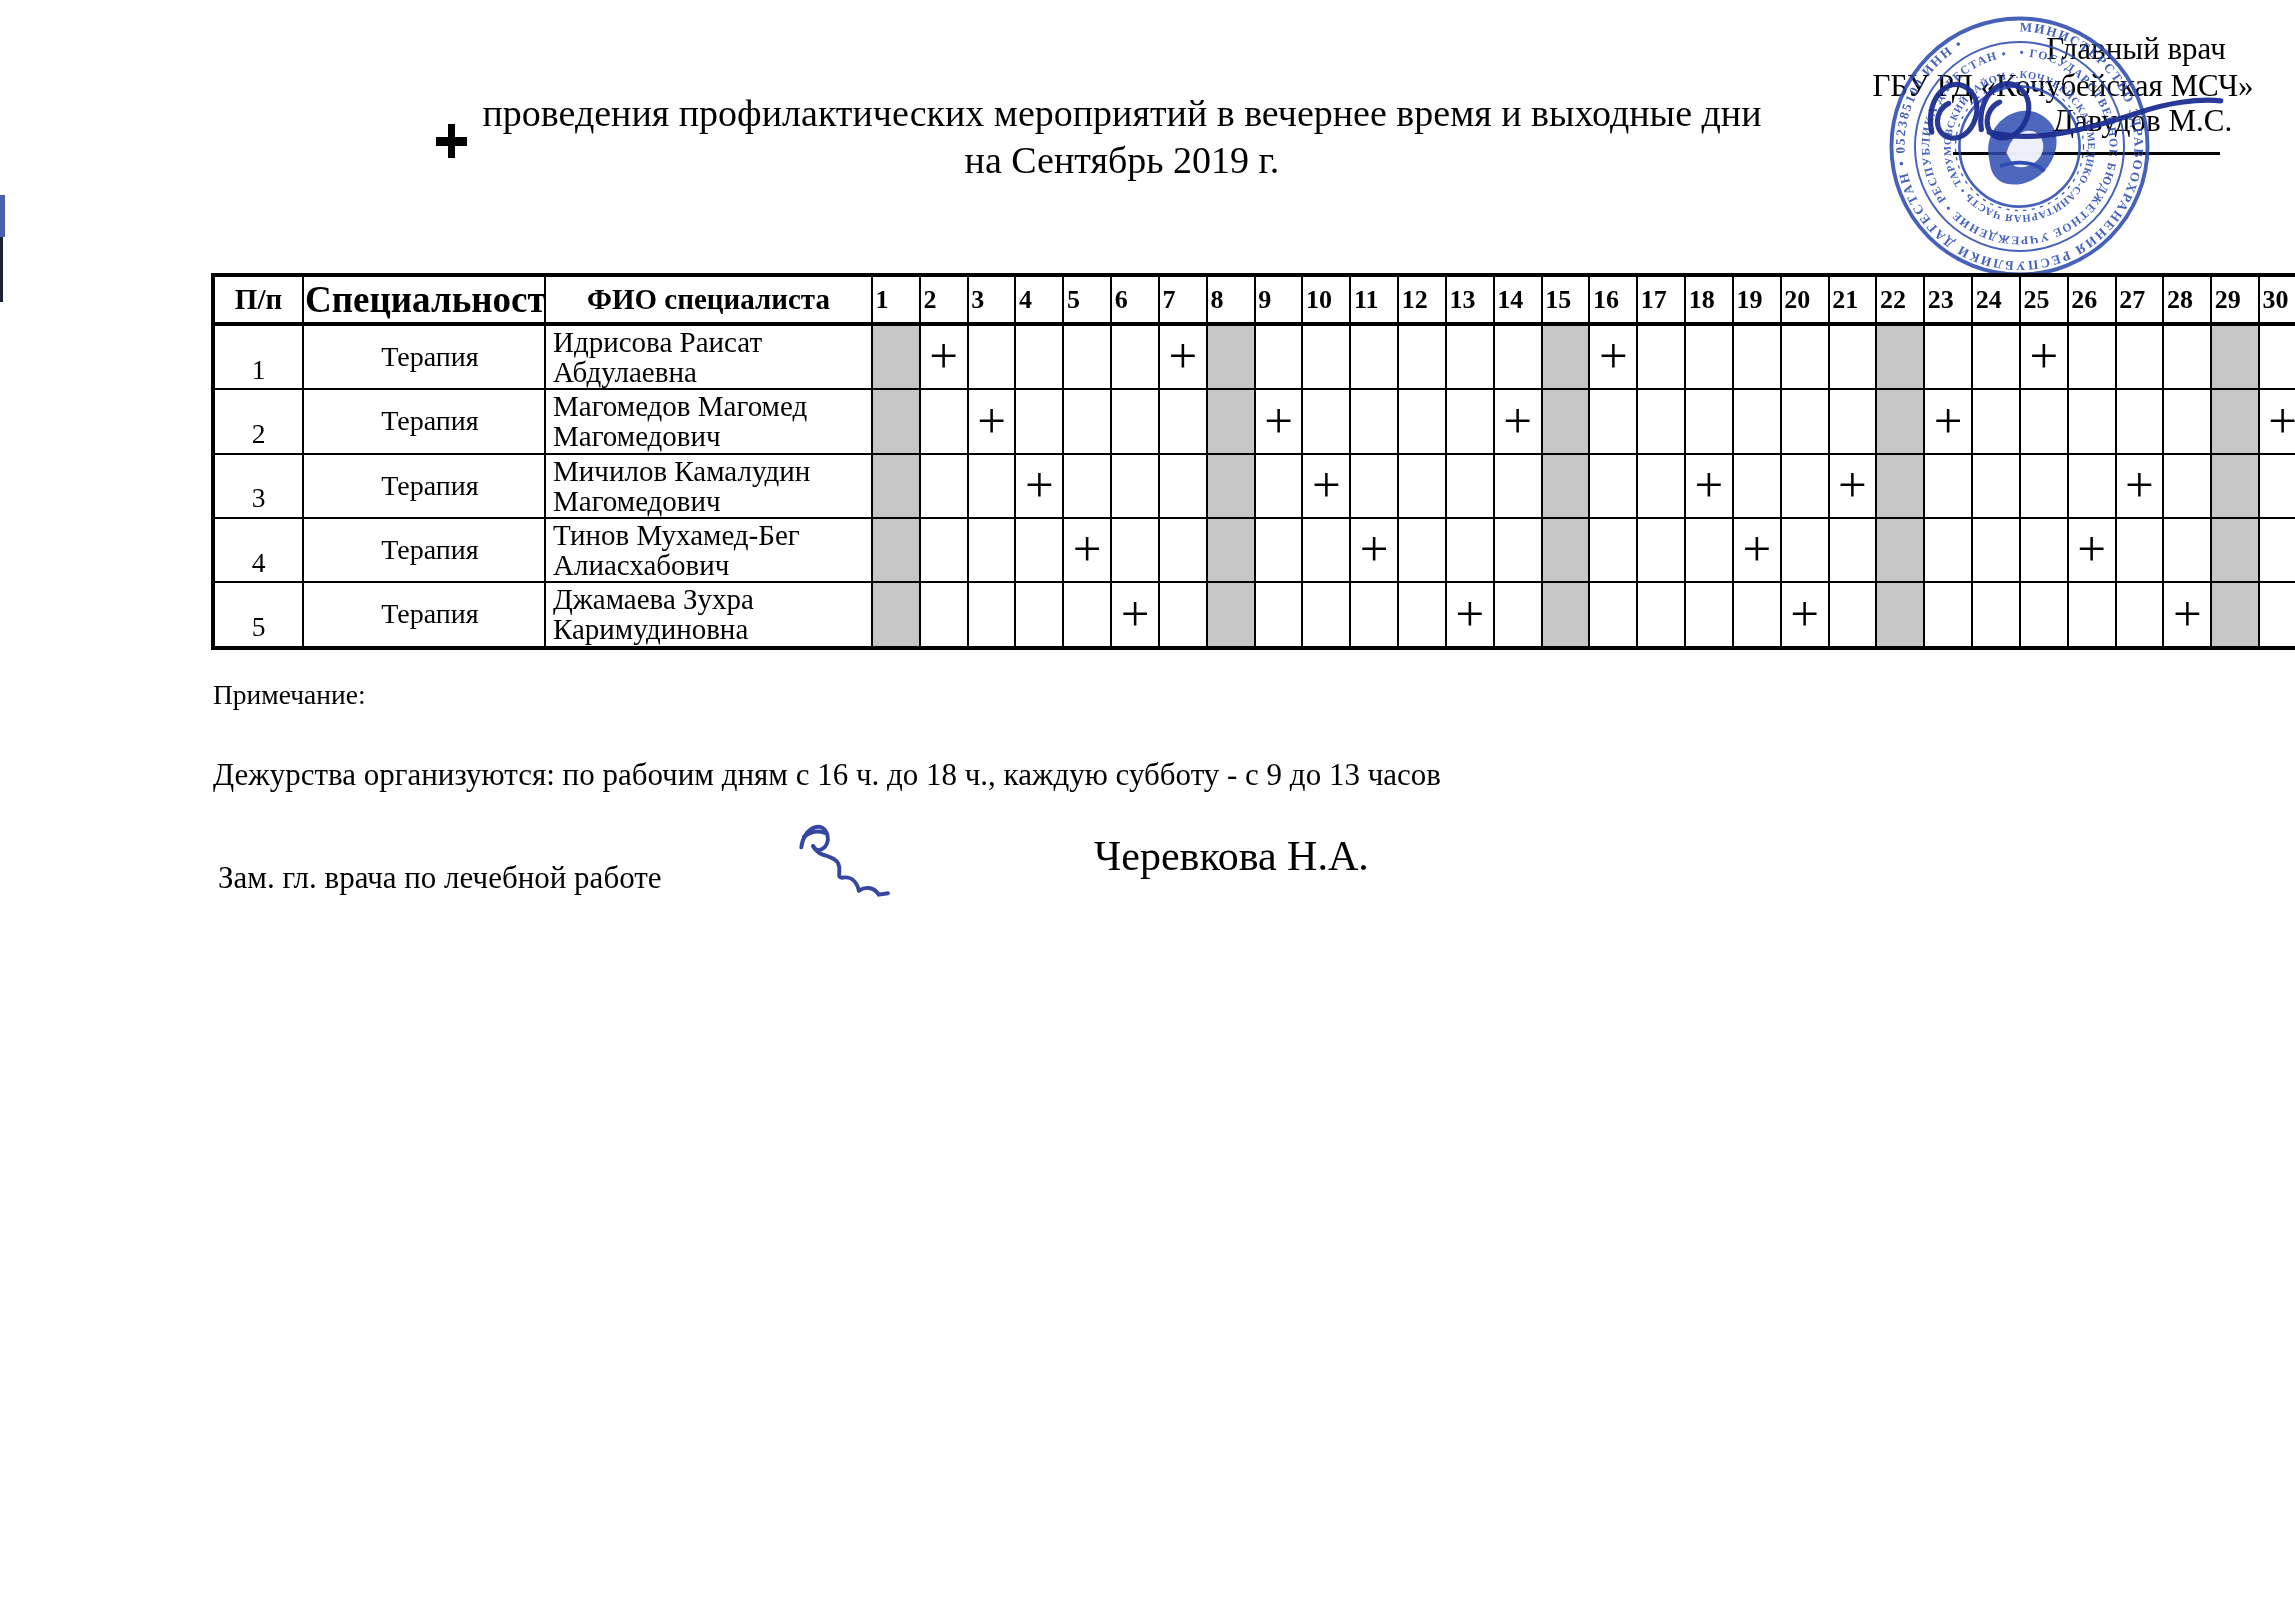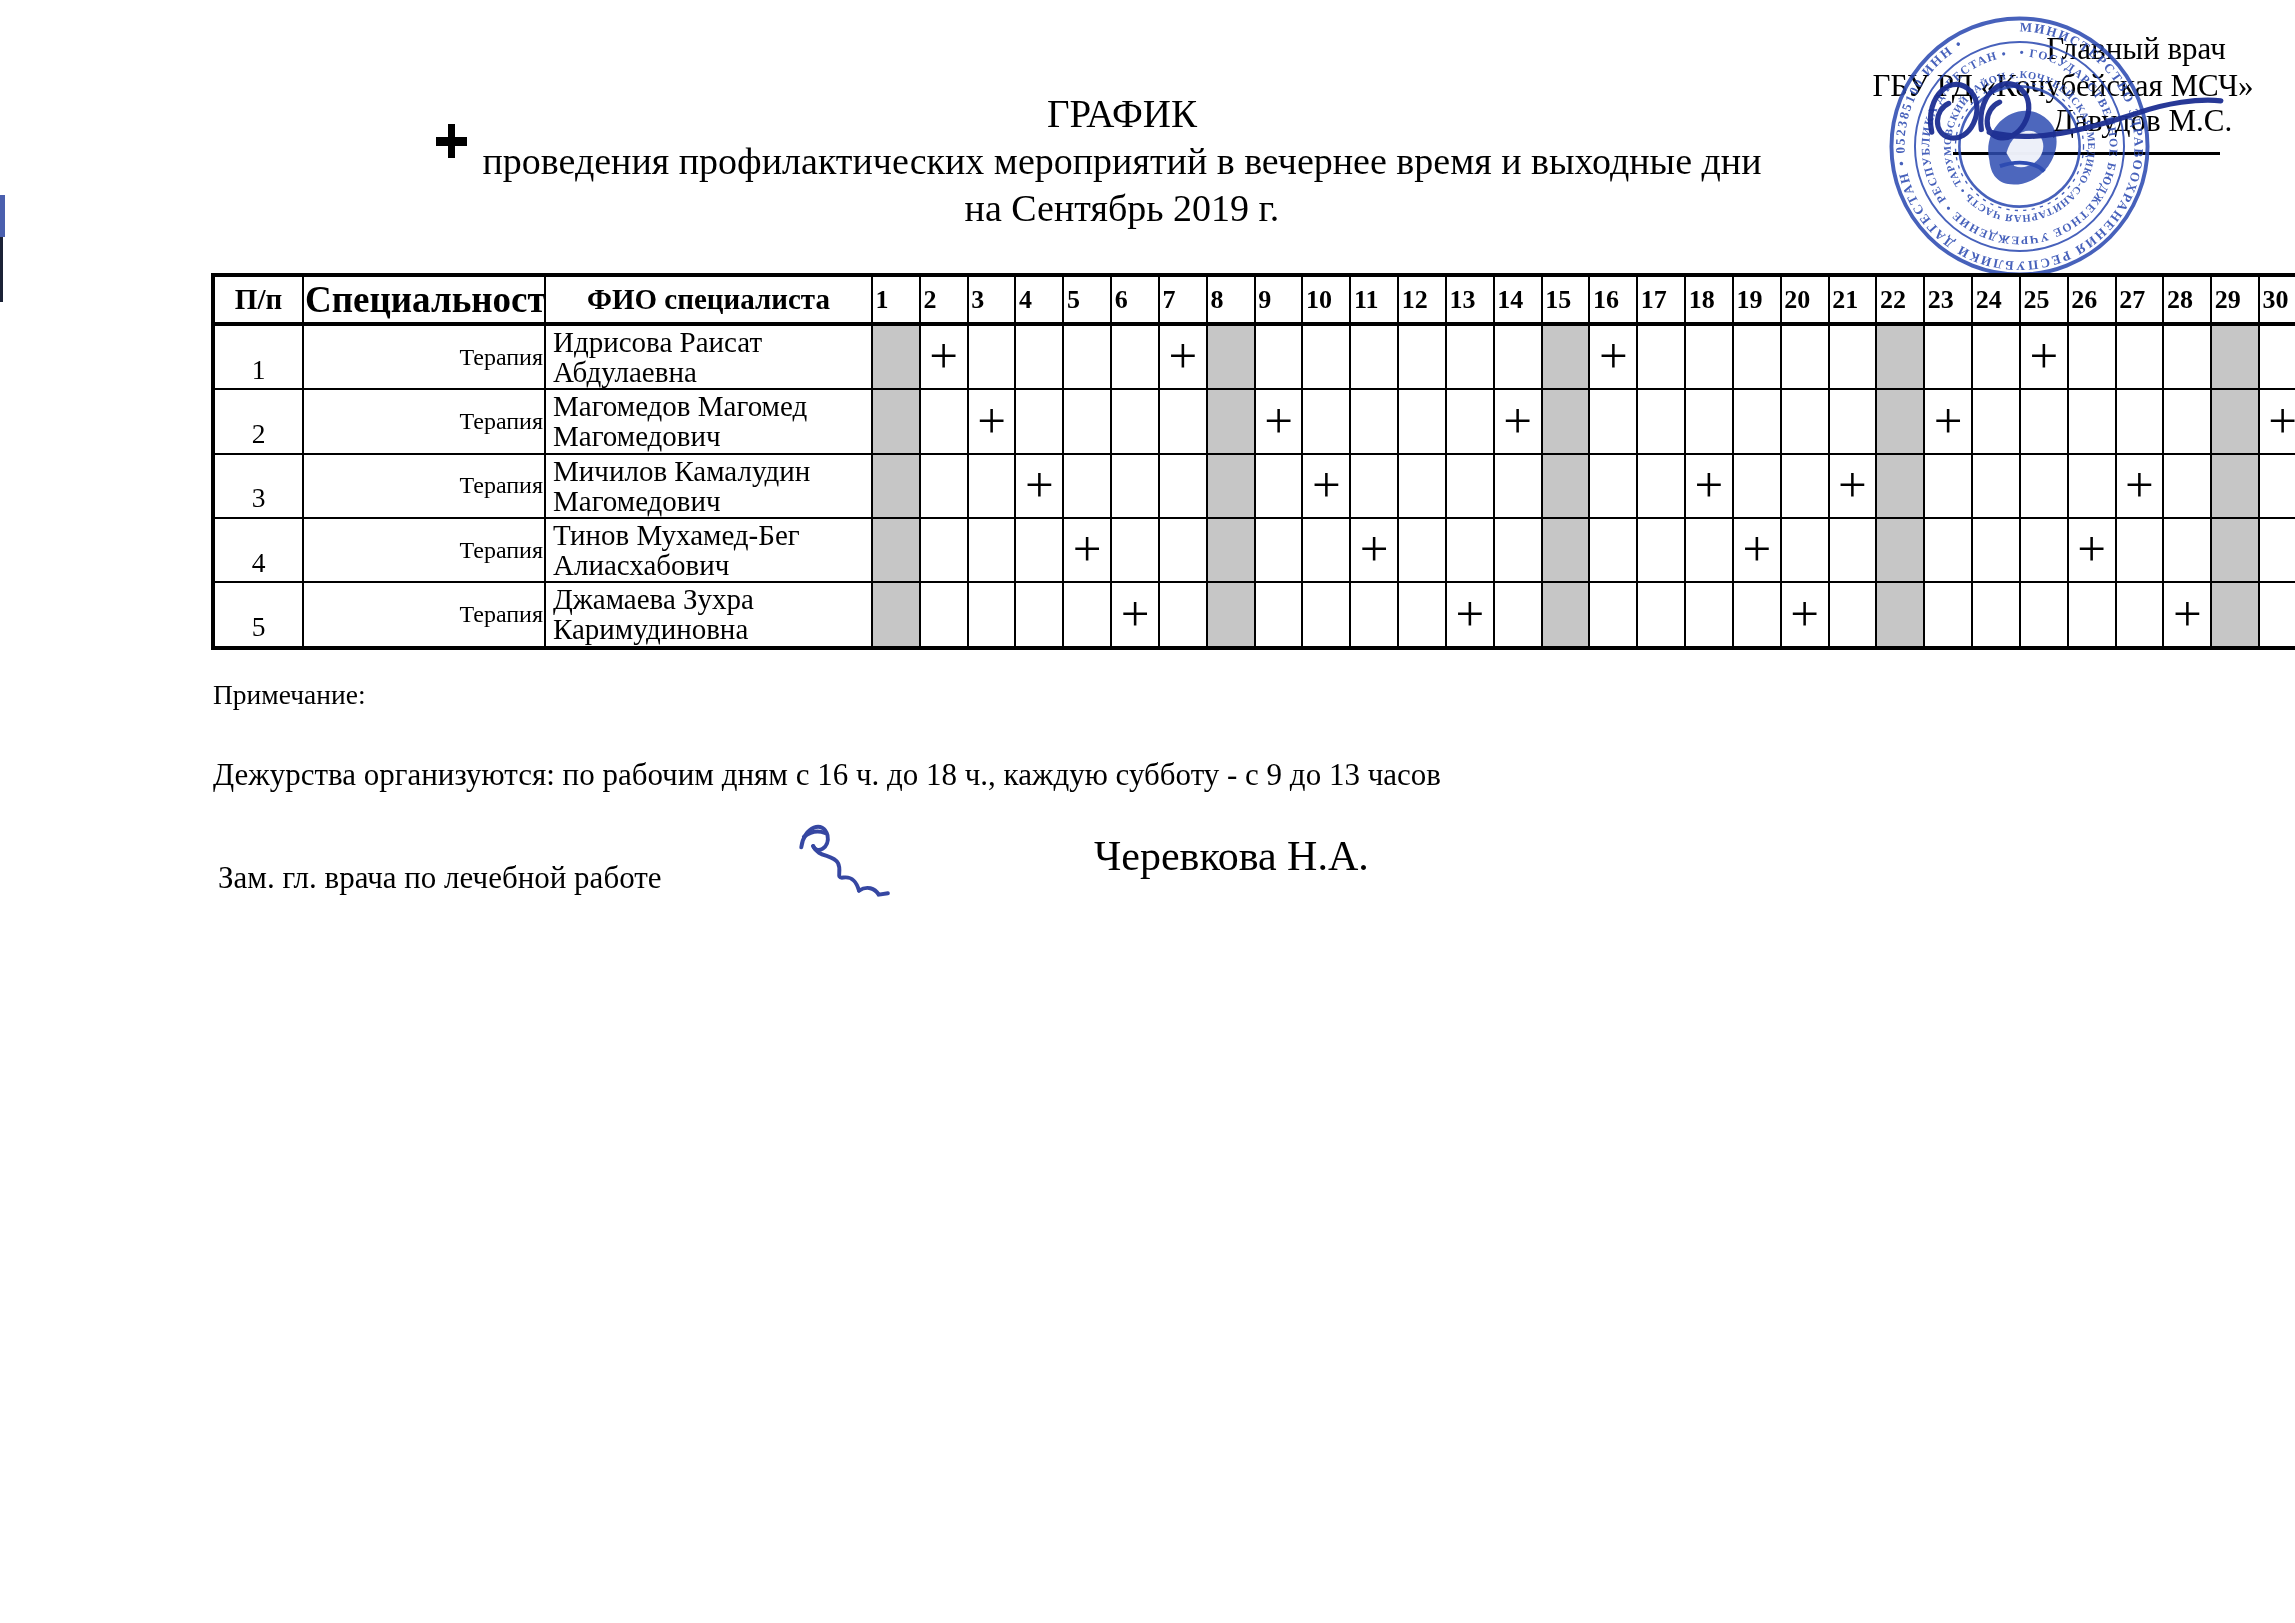--- a/index.html
+++ b/index.html
@@ -26,21 +26,21 @@
   table{border-collapse:collapse;table-layout:fixed;width:2098px;border:4.6px solid #000;}
   th,td{border:2.6px solid #000;overflow:hidden;}
   thead tr{height:37px;}
   tbody tr{height:61px;}
   thead th{border-bottom:4.6px solid #000;font-weight:bold;background:#fff;}
   .h-num{font-size:29px;}
   .h-spec{font-size:37px;}
   .h-fio{font-size:29px;}
   .day-h{font-size:26px;text-align:left;padding-left:2.6px;}
   .c-num{font-size:27.5px;text-align:center;vertical-align:bottom;padding-bottom:2.6px;}
-  .c-spec{font-size:24px;text-align:right;vertical-align:middle;padding-left:13px;}
+  .c-spec{font-size:28px;text-align:center;vertical-align:middle;padding-left:13px;}
   .c-name{font-size:29px;text-align:left;vertical-align:top;padding-left:7px;line-height:1.04;}
   .day-c{font-size:51px;font-weight:400;text-align:center;vertical-align:middle;line-height:0.85;}
   .weekend{background:#c6c6c6;}
 
   
   .note-label{position:absolute;left:213px;top:679px;font-size:27.5px;}
   .note-text{position:absolute;left:213px;top:733px;font-size:31px;margin-top:24px;}
   .foot-pos{position:absolute;left:218px;top:832px;font-size:31px;margin-top:28px;}
   .foot-name{position:absolute;left:1094px;top:832px;font-size:42px;}
 
@@ -56,21 +56,20 @@
 </style>
 </head>
 <body>
 
 <div class="page">
 
   <div class="edge-a"></div>
   <div class="edge-b"></div>
 
   <div class="titles">
-    <div class="t1">ГРАФИК</div>
     <div class="t2">проведения профилактических мероприятий в вечернее время и выходные дни</div>
     <div class="t3">на Сентябрь 2019 г.</div>
   </div>
   <div class="stray-plus">
     <div class="h"></div>
       <div class="v"></div>
   </div>
 
   <div class="appr1">Главный врач</div>
   <div class="appr2">ГБУ РД «Кочубейская МСЧ»</div>

